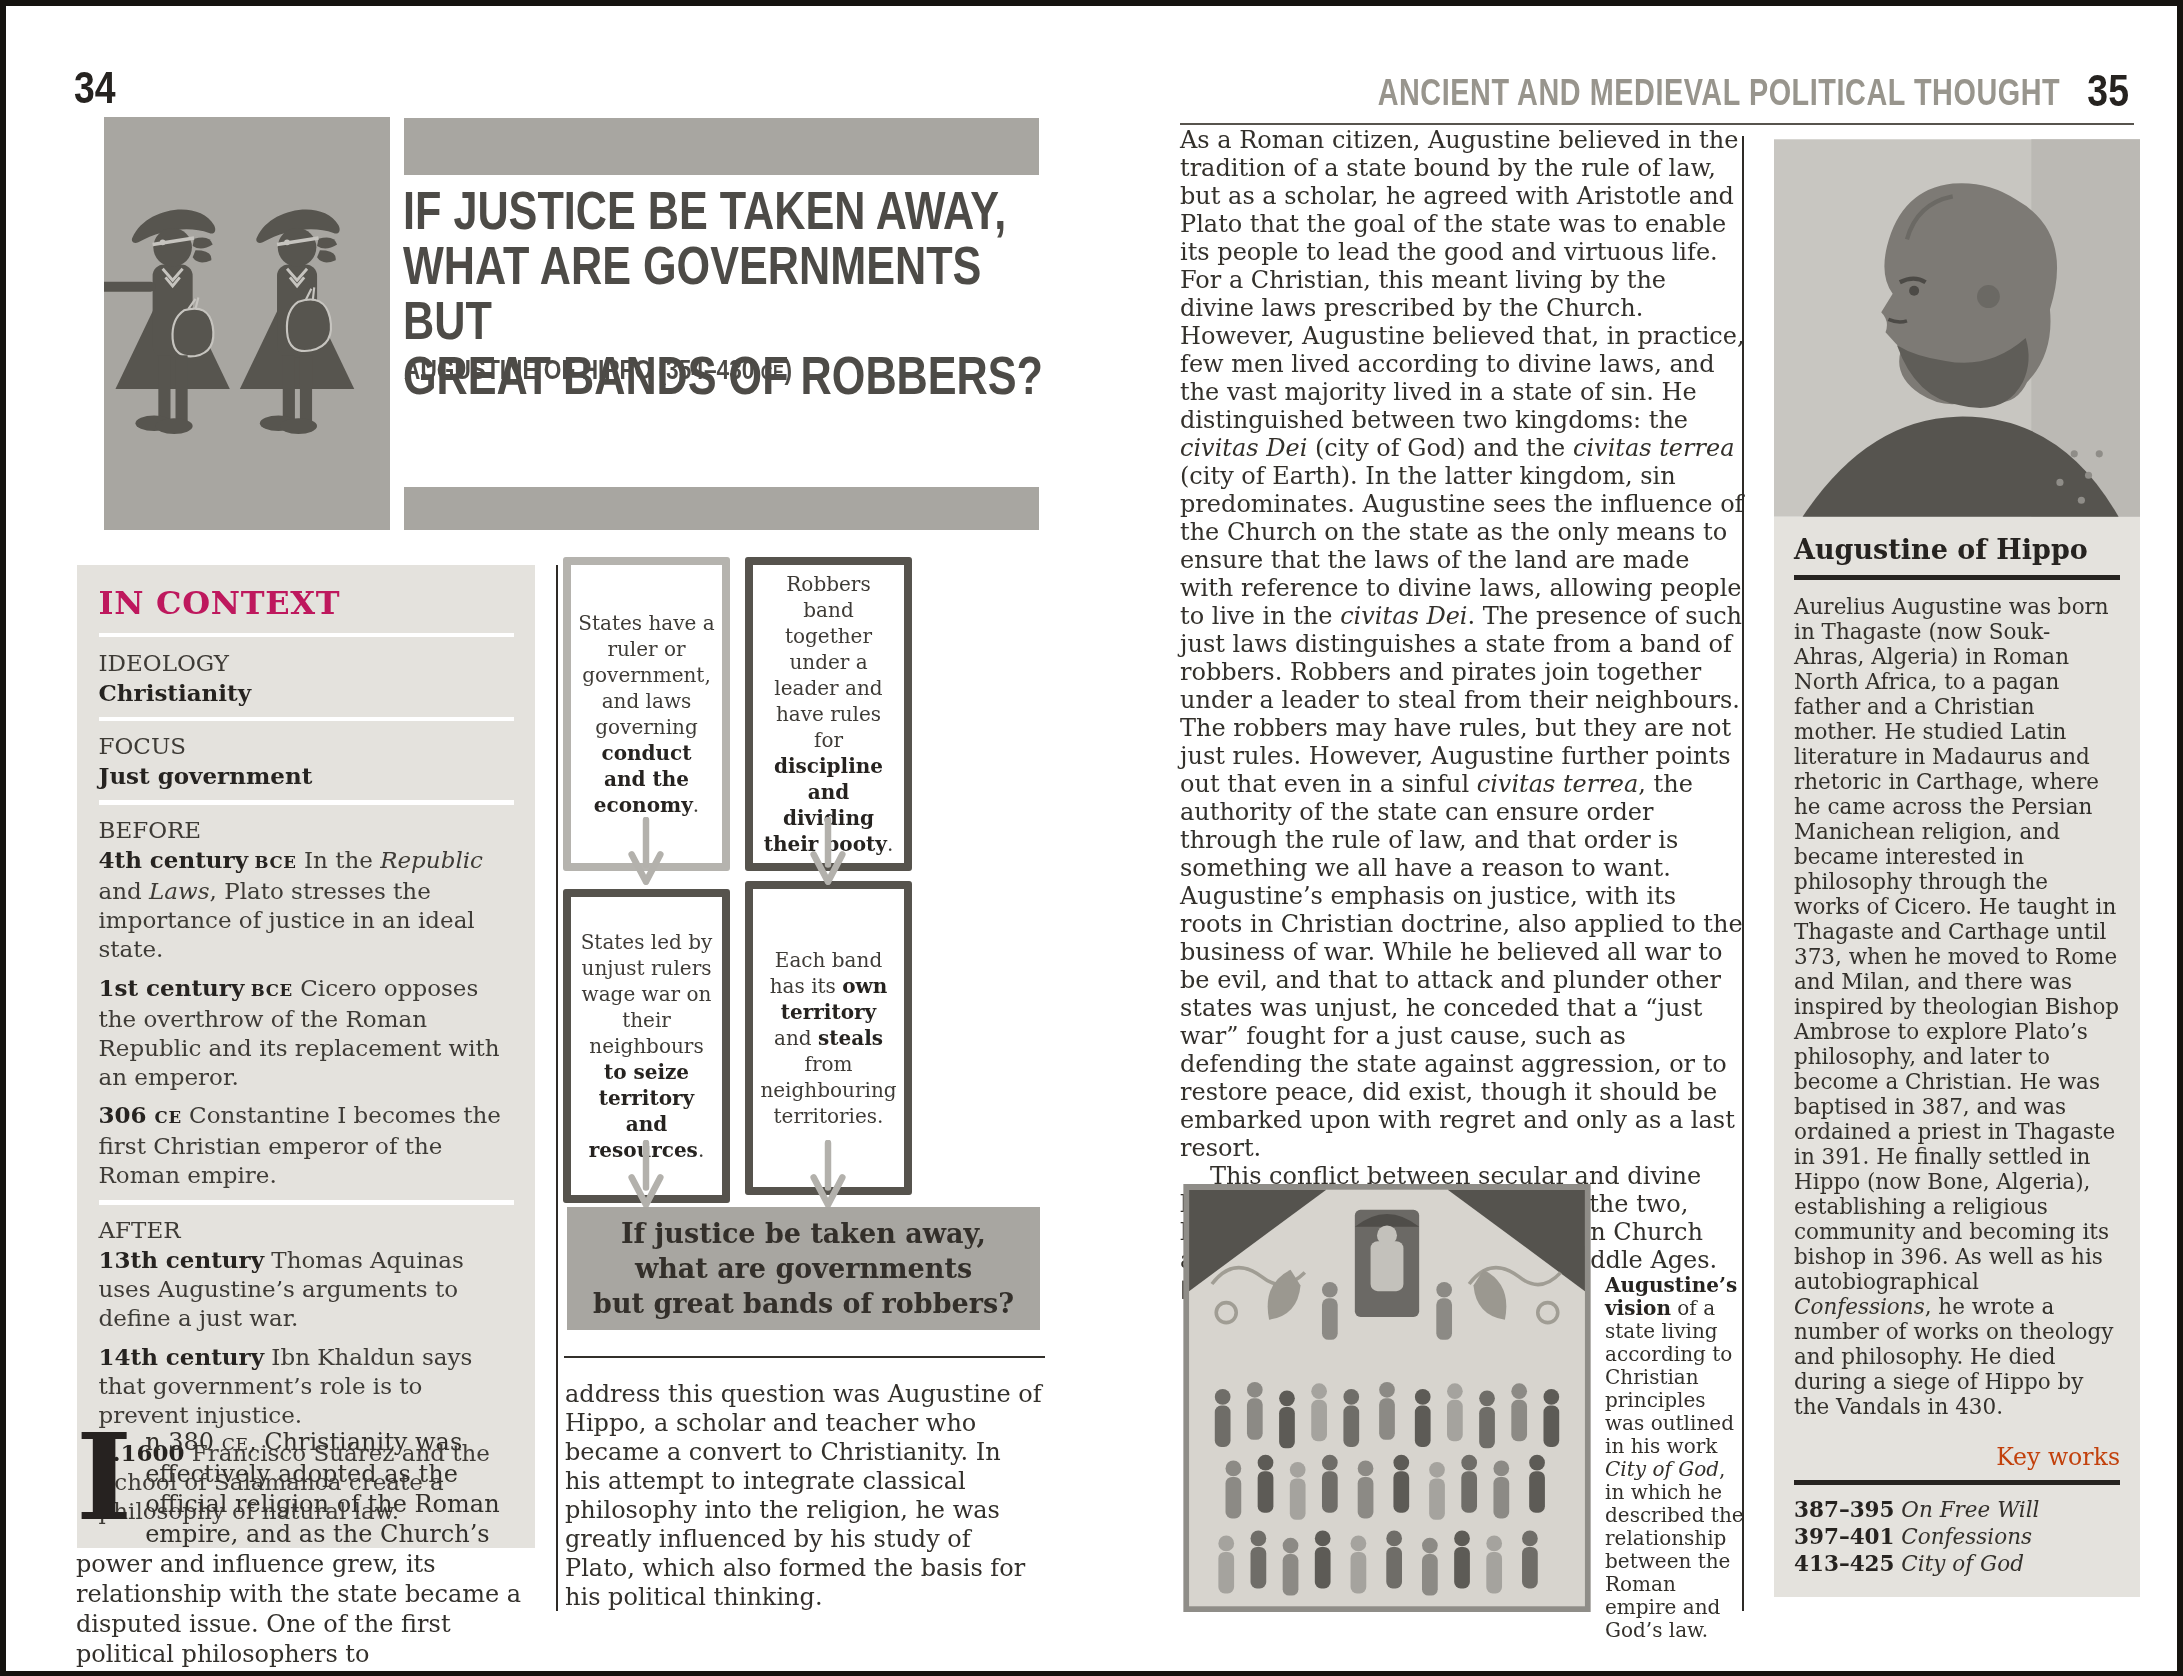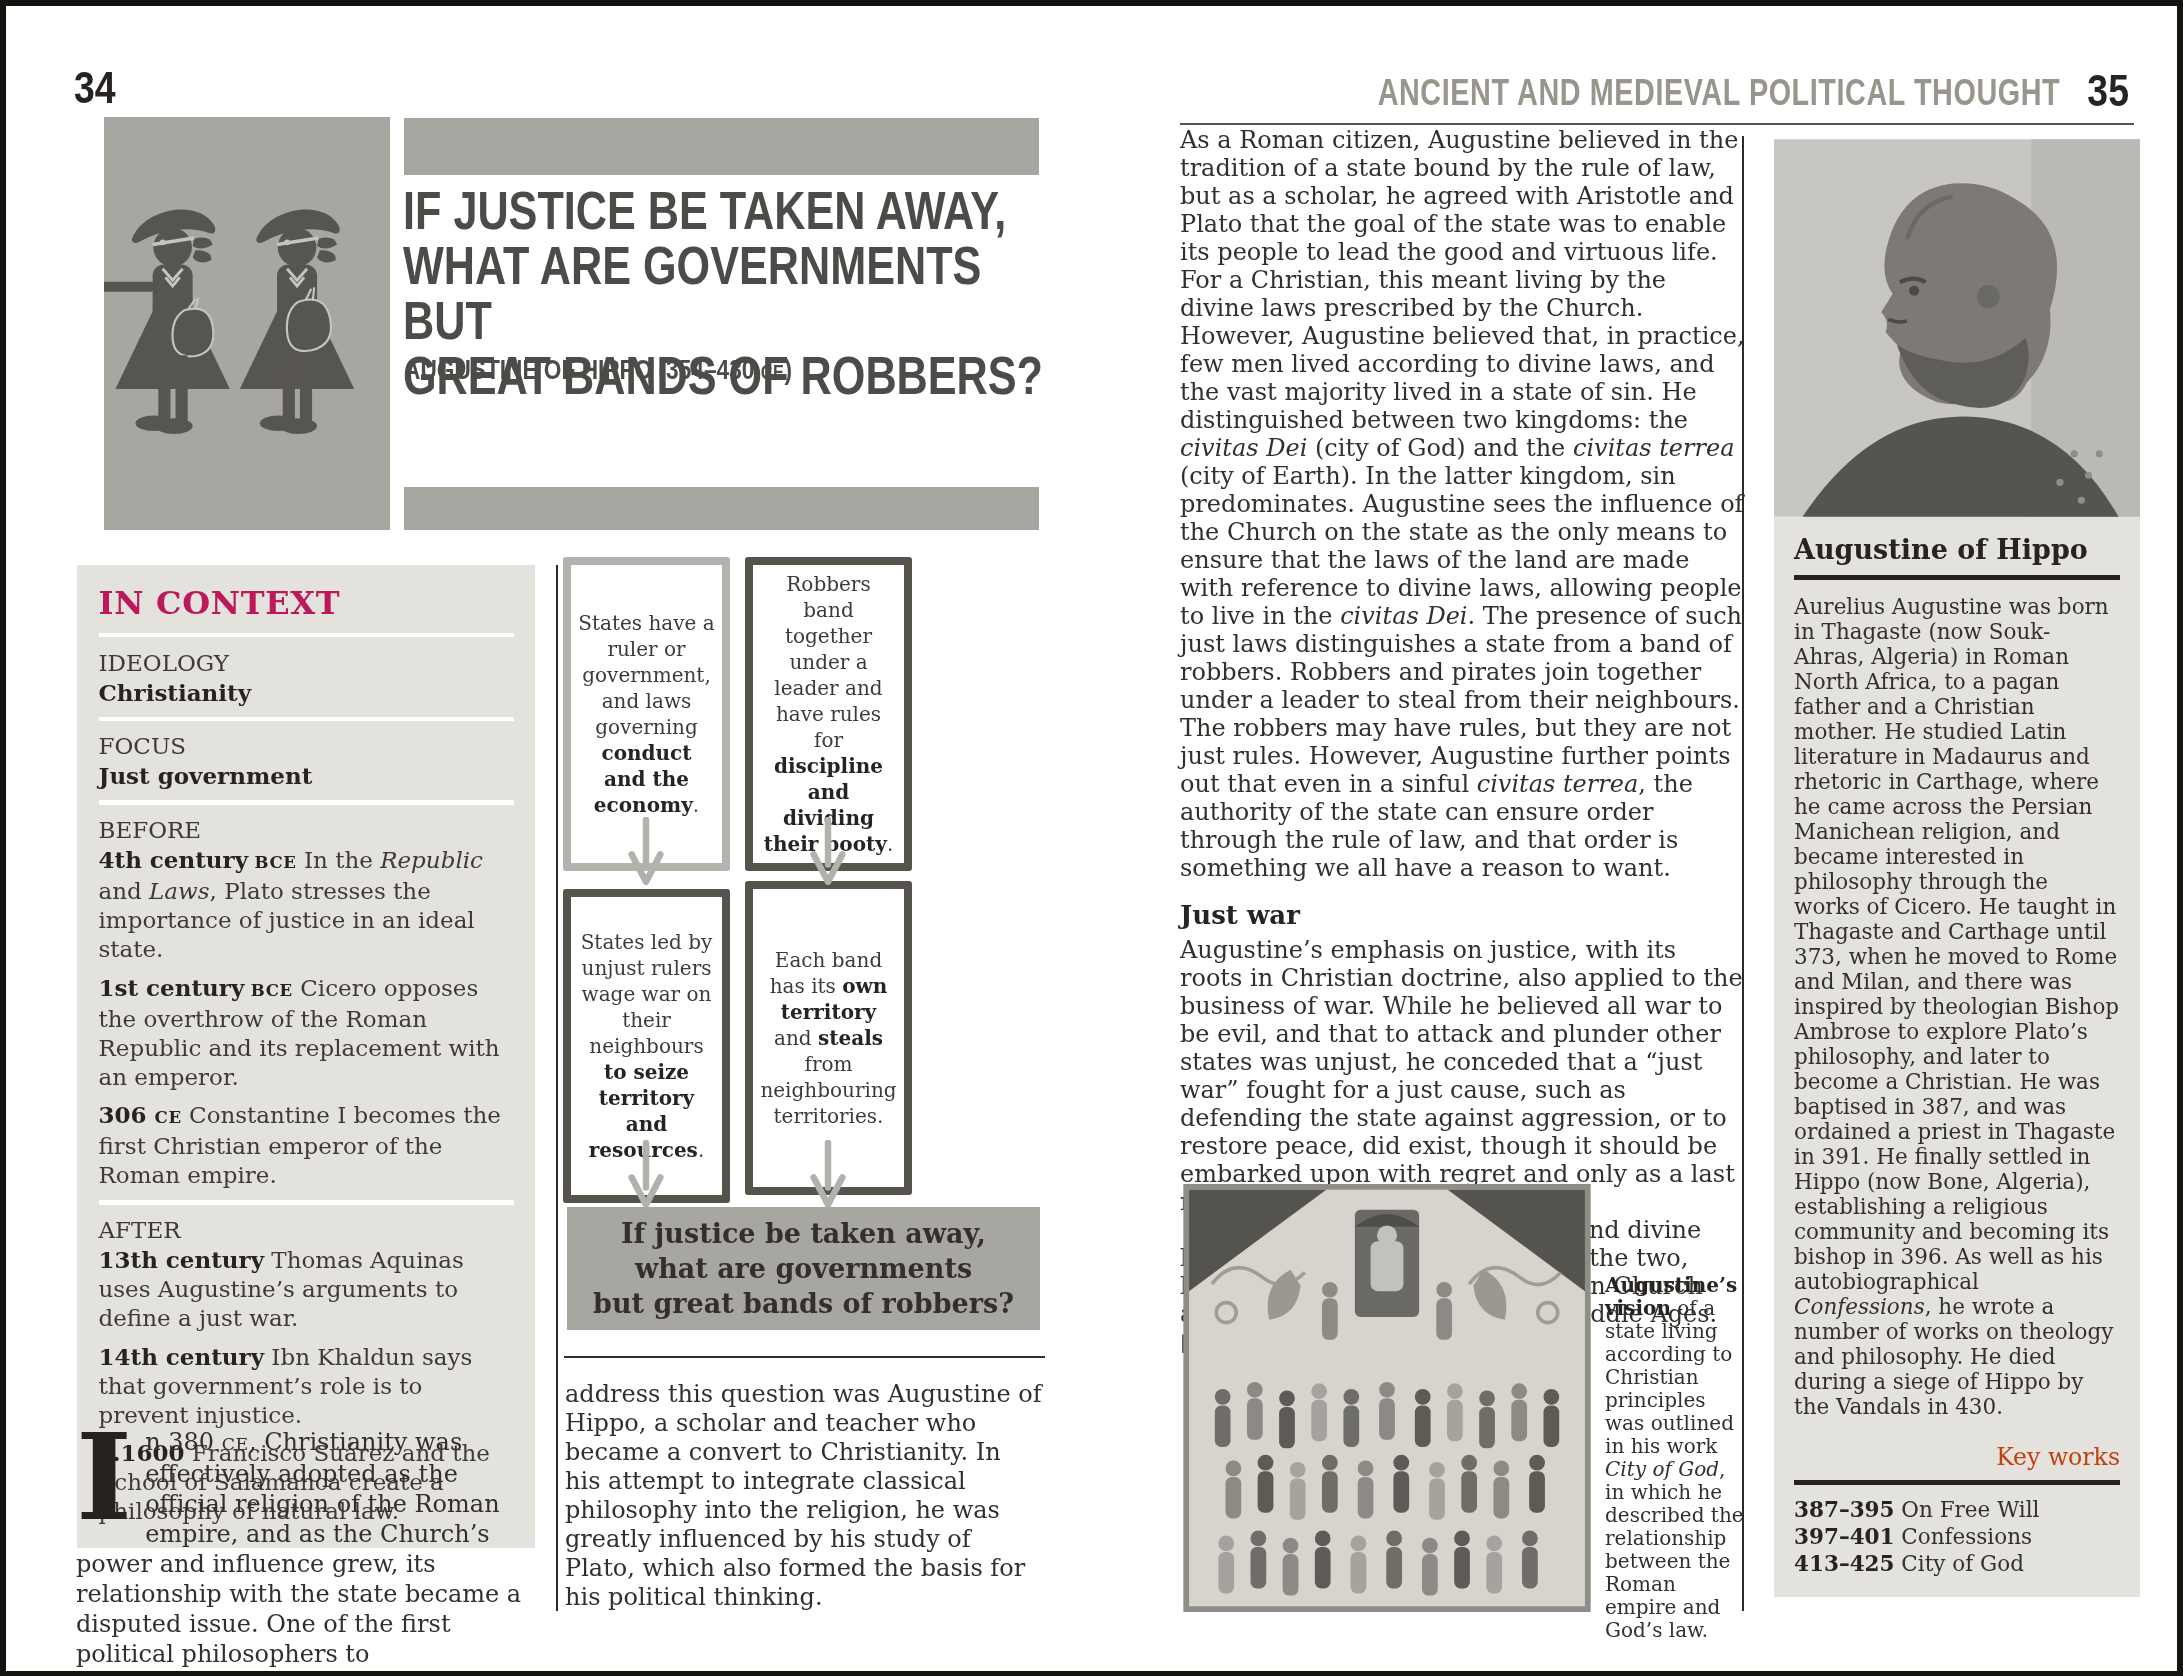--- a/index.html
+++ b/index.html
@@ -59,21 +59,21 @@
 
   .portrait-box{left:1774px;top:139px;width:366px;height:378px;}
   .bio-panel{left:1774px;top:517px;width:366px;background:#e4e2dd;padding:17px 20px 20px 20px;box-sizing:border-box;color:#33302b;}
   .bio-name{font-size:27px;font-weight:bold;color:#262320;margin:0;}
   .brule{height:5px;background:#262320;margin:10px 0 14.3px 0;}
   .bio{font-size:21.5px;line-height:25px;}
   .kw-label{font-size:23.6px;font-weight:normal;color:#c2410c;margin-top:24px;text-align:right;}
   .kw-rule{height:5px;background:#262320;margin:8.6px 0 11.4px 0;}
   .work{font-size:21.5px;line-height:27px;}
   .work-years{font-weight:bold;color:#262320;}
-  .work-title{}
+  .work-title{font-style:italic;}
 </style>
 </head>
 <body>
 
 <div class="spread">
 
   <div class="abs pageno-left cond">34</div>
 
   <div class="abs robbers-box">
     <svg width="286" height="413" viewBox="0 0 400 577">
@@ -187,21 +187,20 @@
 but great bands of robbers?</div>
   <div class="abs chart-rule"></div>
   <div class="abs continuation">address this question was Augustine of Hippo, a scholar and teacher who became a convert to Christianity. In his attempt to integrate classical philosophy into the religion, he was greatly influenced by his study of Plato, which also formed the basis for his political thinking.</div>
 
   <div class="abs header-title cond">ANCIENT AND MEDIEVAL POLITICAL THOUGHT</div>
   <div class="abs pageno-right cond">35</div>
   <div class="abs header-rule"></div>
 
   <div class="abs main-text">
     <p><span>As a Roman citizen, Augustine believed in the tradition of a state bound by the rule of law, but as a scholar, he agreed with Aristotle and Plato that the goal of the state was to enable its people to lead the good and virtuous life. For a Christian, this meant living by the divine laws prescribed by the Church. However, Augustine believed that, in practice, few men lived according to divine laws, and the vast majority lived in a state of sin. He distinguished between two kingdoms: the </span><span class="seg-i">civitas Dei</span><span> (city of God) and the </span><span class="seg-i">civitas terrea</span><span> (city of Earth). In the latter kingdom, sin predominates. Augustine sees the influence of the Church on the state as the only means to ensure that the laws of the land are made with reference to divine laws, allowing people to live in the </span><span class="seg-i">civitas Dei</span><span>. The presence of such just laws distinguishes a state from a band of robbers. Robbers and pirates join together under a leader to steal from their neighbours. The robbers may have rules, but they are not just rules. However, Augustine further points out that even in a sinful </span><span class="seg-i">civitas terrea</span><span>, the authority of the state can ensure order through the rule of law, and that order is something we all have a reason to want.</span></p>
-    <h3 class="jw-heading">Just war</h3>
     <p>Augustine’s emphasis on justice, with its roots in Christian doctrine, also applied to the business of war. While he believed all war to be evil, and that to attack and plunder other states was unjust, he conceded that a “just war” fought for a just cause, such as defending the state against aggression, or to restore peace, did exist, though it should be embarked upon with regret and only as a last resort.</p>
     <p class="p-indent"><span>This conflict between secular and divine law, and the attempt to reconcile the two, began the power struggle between Church and state that ran through the Middle Ages.</span><span class="seg-m"> ■</span></p>
   </div>
 
   <div class="abs painting-box">
     <svg width="408" height="428" viewBox="0 0 570 599">
       <defs>
         <g id="fig">
             <rect x="-11" y="10" width="22" height="58" rx="9"></rect>
             <circle cx="0" cy="-2" r="11"></circle>

